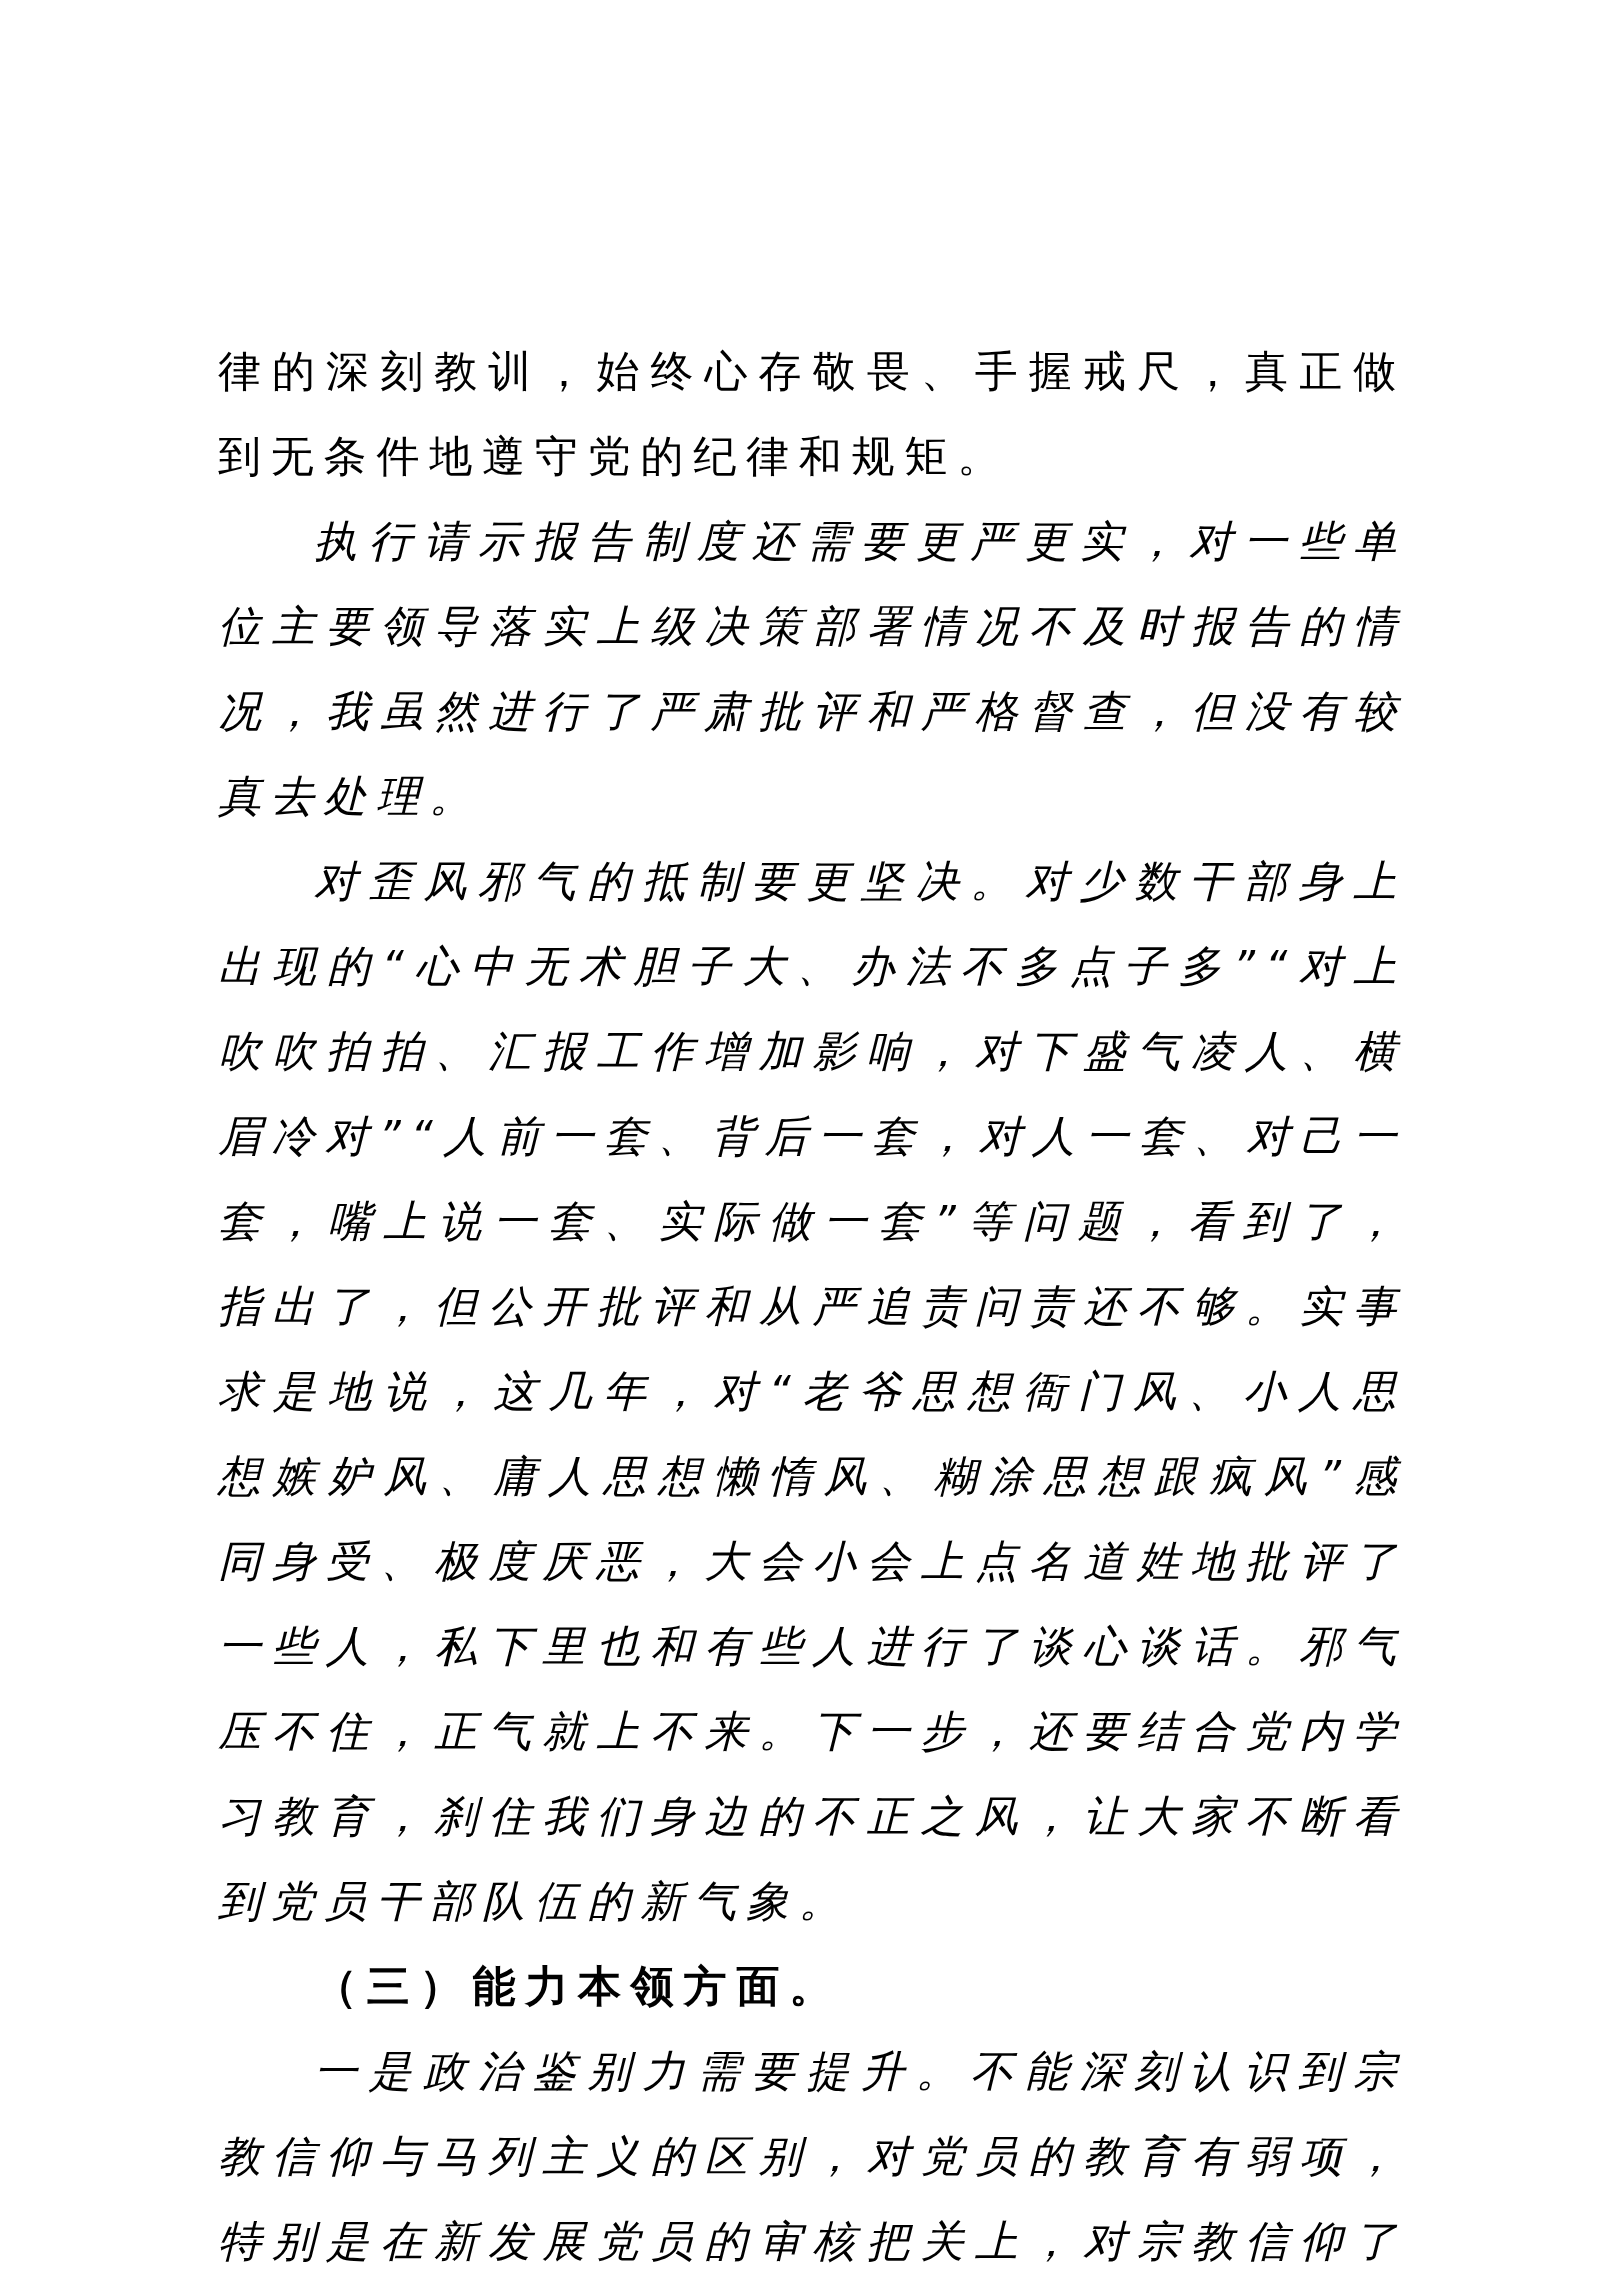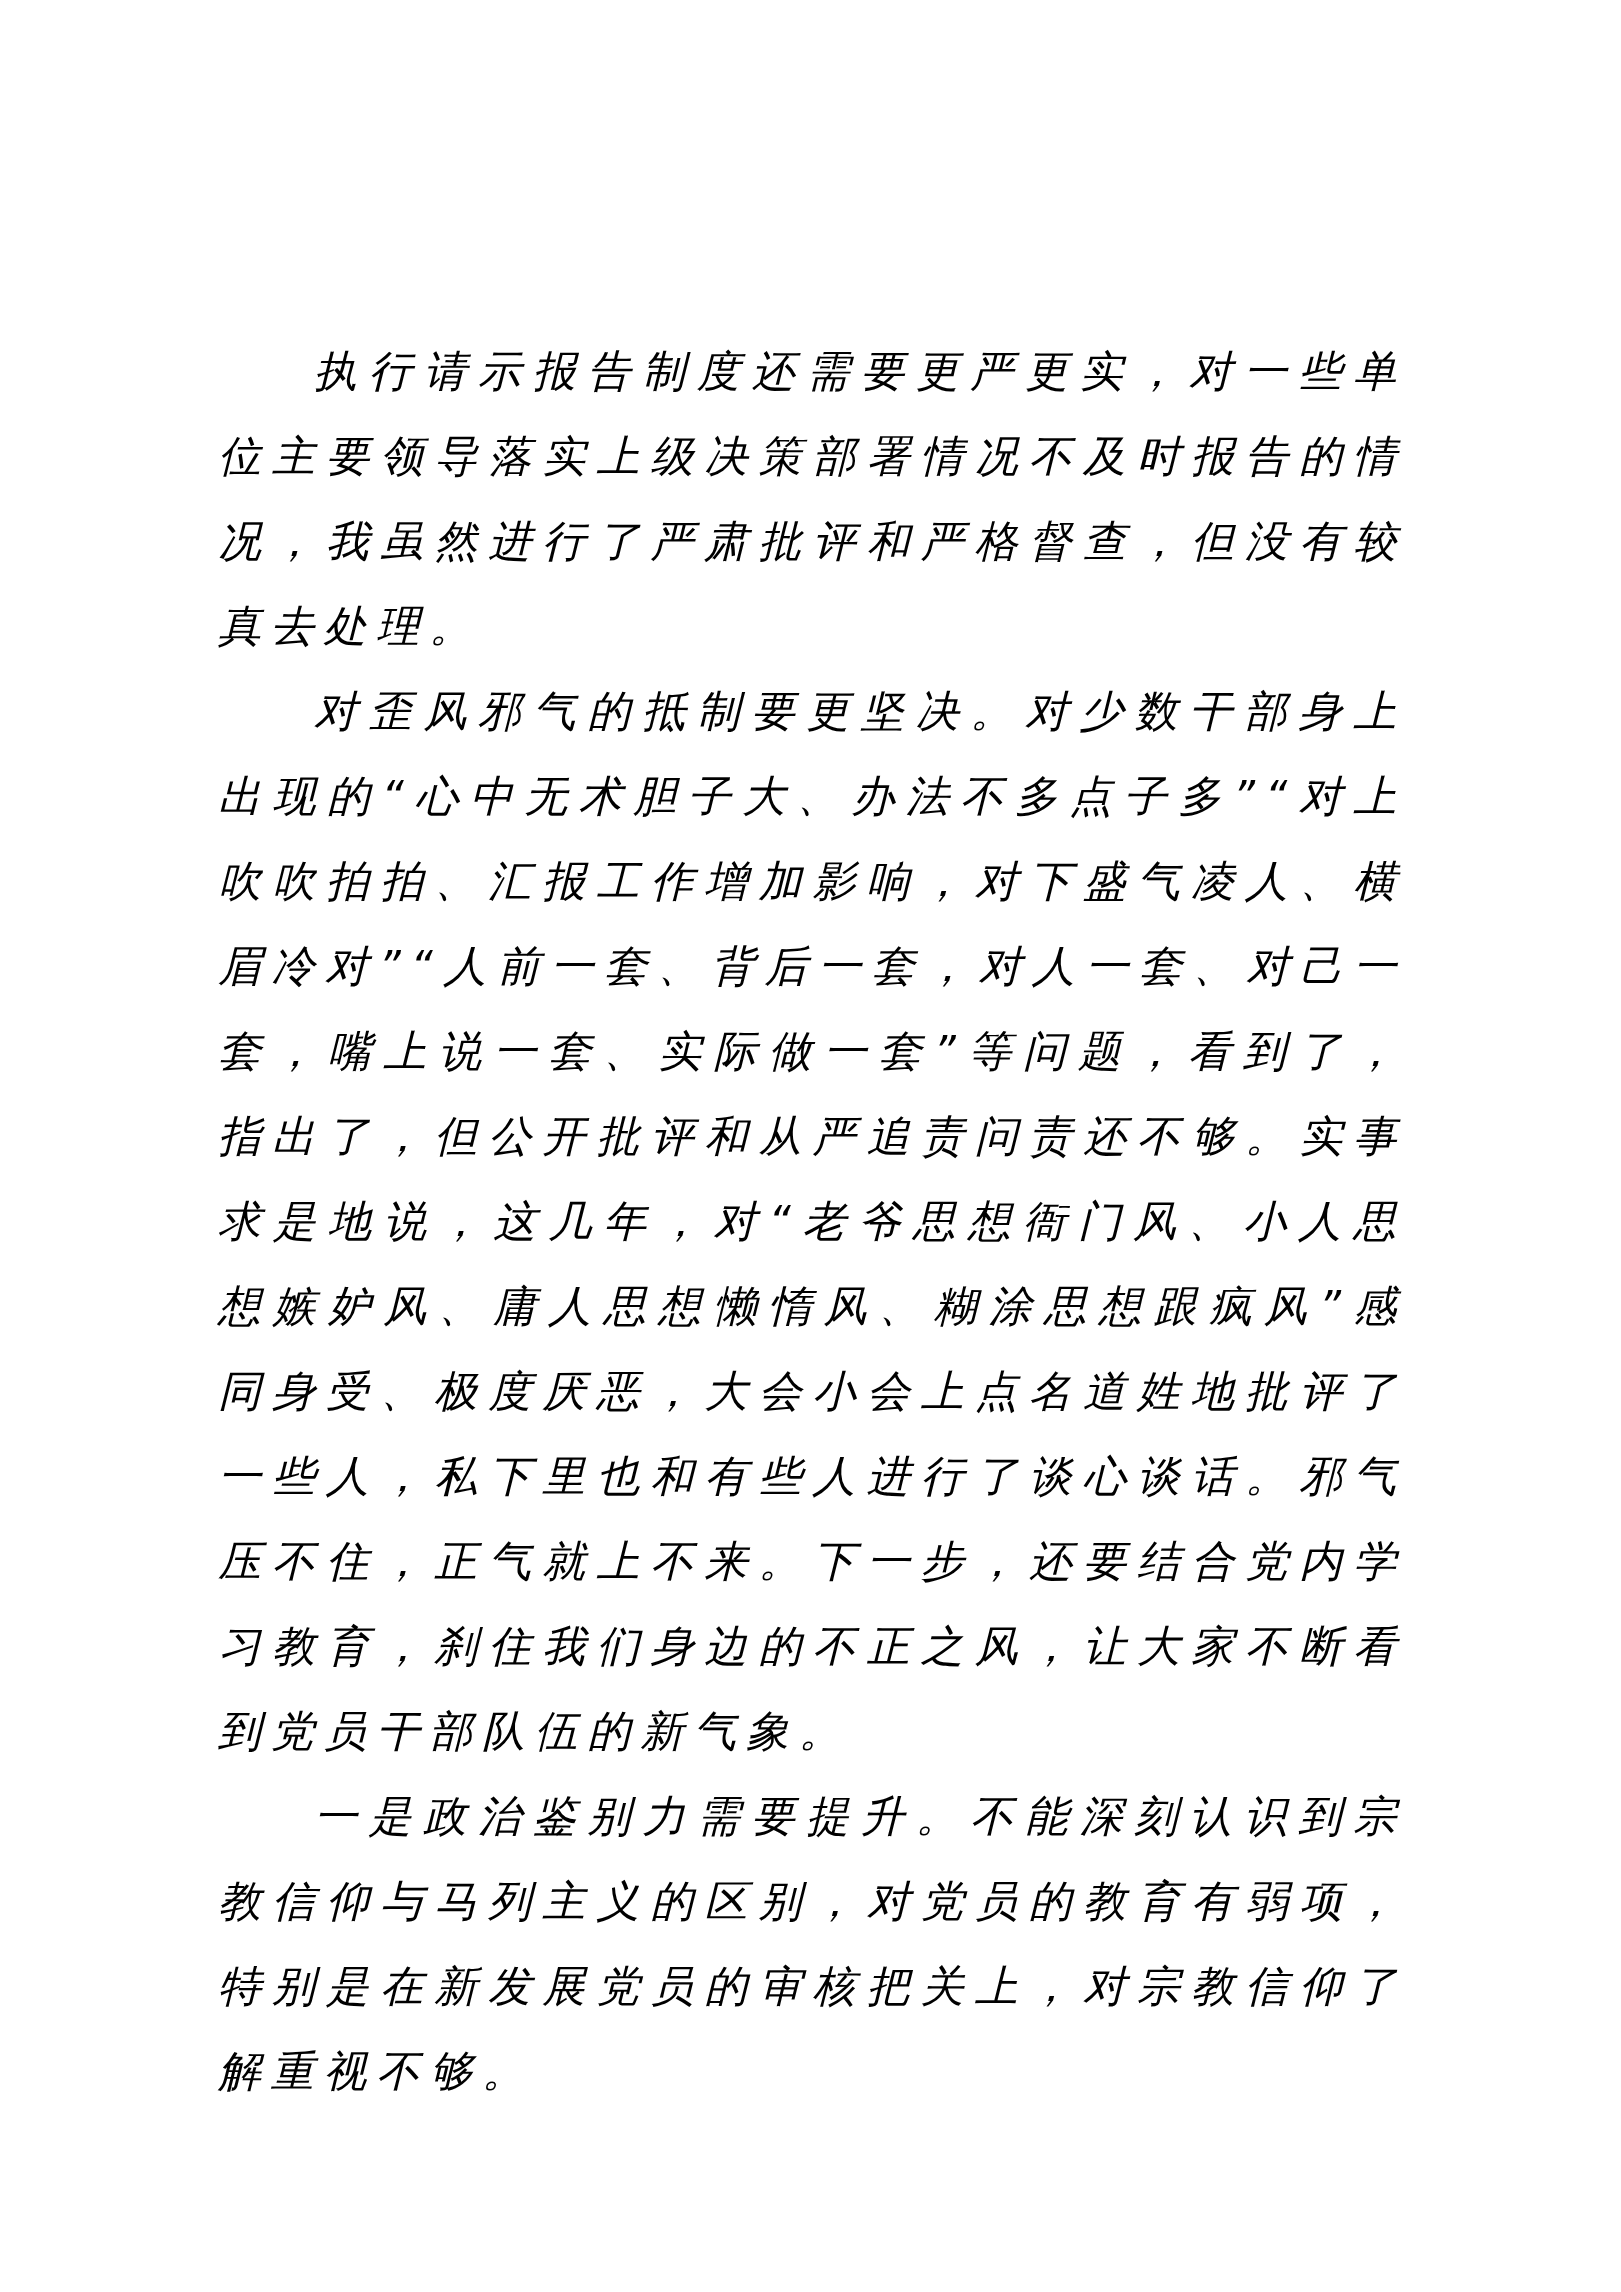--- a/index.html
+++ b/index.html
@@ -36,17 +36,19 @@
       margin: 0;
       padding: 0;
       font-weight: bold;
       text-indent: 96px;
     }
   </style>
 </head>
 <body>
 
 <div class="page">
+  <p class="para">律的深刻教训，始终心存敬畏、手握戒尺，真正做到无条件地遵守党的纪律和规矩。</p>
   <p class="para indent">执行请示报告制度还需要更严更实，对一些单位主要领导落实上级决策部署情况不及时报告的情况，我虽然进行了严肃批评和严格督查，但没有较真去处理。</p>
   <p class="para indent">对歪风邪气的抵制要更坚决。对少数干部身上出现的“心中无术胆子大、办法不多点子多”“对上吹吹拍拍、汇报工作增加影响，对下盛气凌人、横眉冷对”“人前一套、背后一套，对人一套、对己一套，嘴上说一套、实际做一套”等问题，看到了，指出了，但公开批评和从严追责问责还不够。实事求是地说，这几年，对“老爷思想衙门风、小人思想嫉妒风、庸人思想懒惰风、糊涂思想跟疯风”感同身受、极度厌恶，大会小会上点名道姓地批评了一些人，私下里也和有些人进行了谈心谈话。邪气压不住，正气就上不来。下一步，还要结合党内学习教育，刹住我们身边的不正之风，让大家不断看到党员干部队伍的新气象。</p>
+  <p class="heading">（三）能力本领方面。</p>
   <p class="para indent">一是政治鉴别力需要提升。不能深刻认识到宗教信仰与马列主义的区别，对党员的教育有弱项，特别是在新发展党员的审核把关上，对宗教信仰了解重视不够。</p>
 </div>
 
 
 </body></html>

